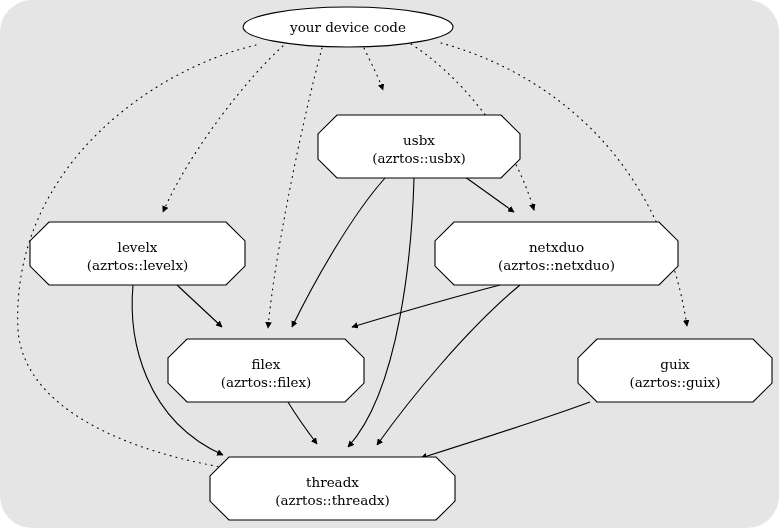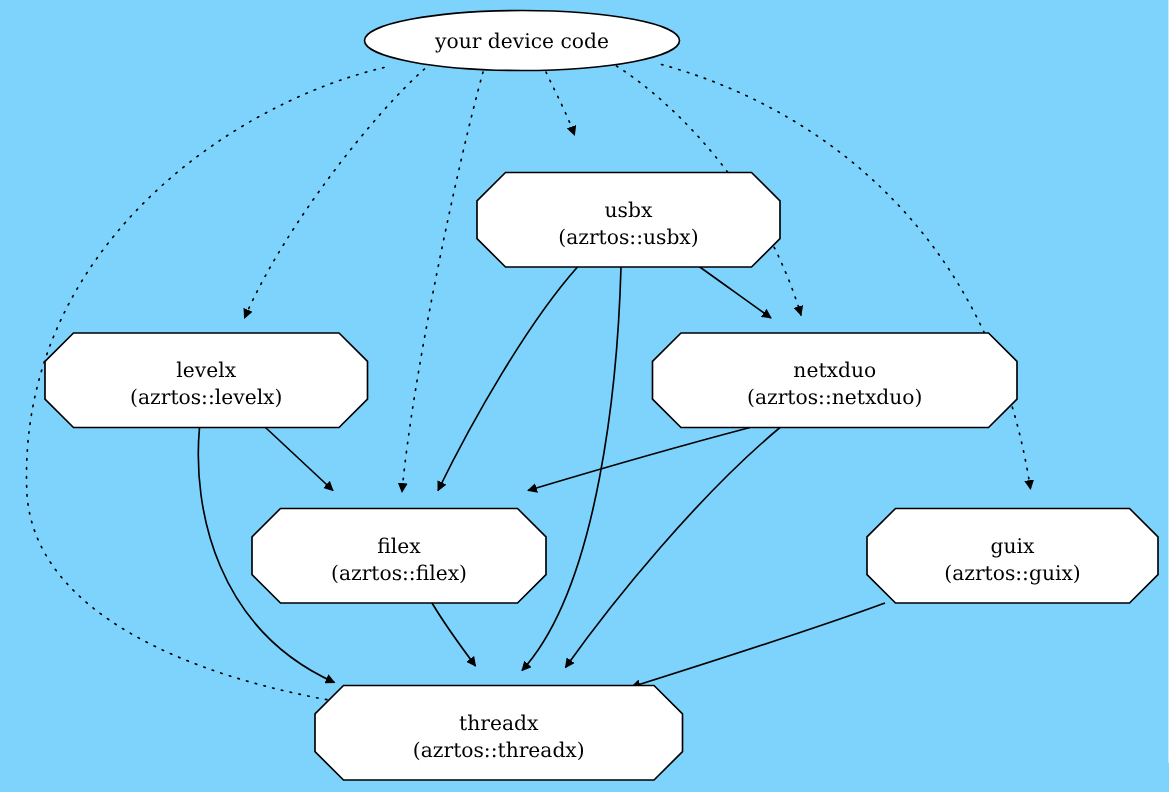--- a/index.html
+++ b/index.html
@@ -1,17 +1,17 @@
 <!DOCTYPE html>
 <html><head>
 <meta charset="utf-8">
 <style>
   html,body{margin:0;padding:0;background:#ffffff;}
-  #stage{position:relative;width:779px;height:528px;background:#7dd3fc;
-         font-family:"DejaVu Serif","Liberation Serif",serif;overflow:hidden;}
+  #stage{position:relative;width:779px;height:528px;background:#e5e5e5;
+         font-family:"DejaVu Serif","Liberation Serif",serif;overflow:hidden;border-radius:32px;}
   #graph-svg{position:absolute;left:0;top:0;width:779px;height:528px;}
   .node-label{font-size:13.5px;fill:#000000;text-anchor:middle;
               font-family:"DejaVu Serif","Liberation Serif",serif;}
 </style>
 </head>
 <body>
 
 <div id="stage">
   <svg id="graph-svg" viewBox="0 0 779 528" xmlns="http://www.w3.org/2000/svg">
     <defs>

